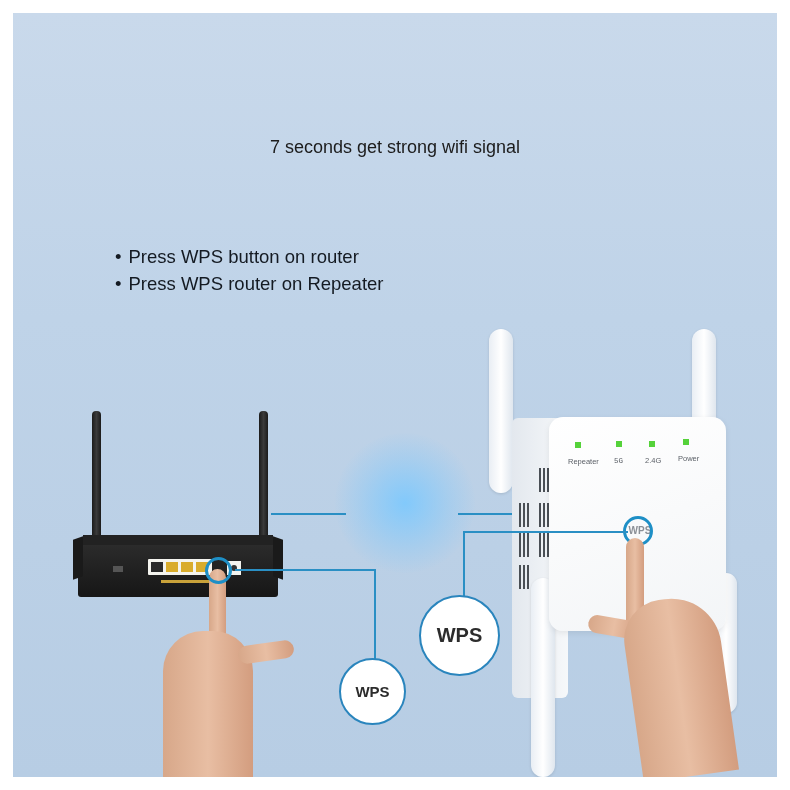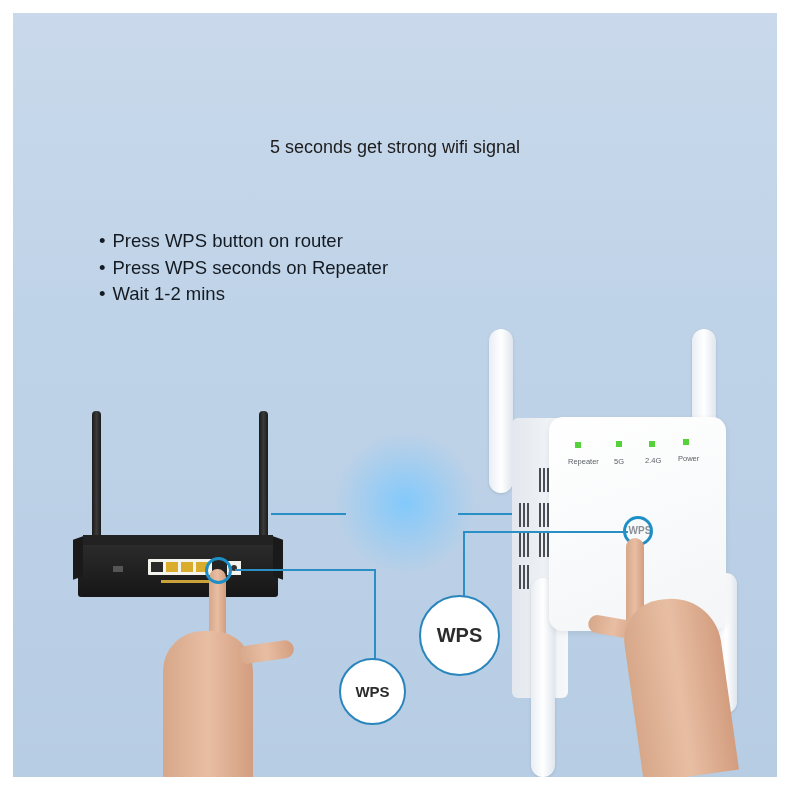--- a/index.html
+++ b/index.html
@@ -2,21 +2,21 @@
 <html><head>
 <meta charset="utf-8">
 <style>
   html, body { margin:0; padding:0; }
   body { width:790px; height:790px; background:#ffffff; position:relative; overflow:hidden; font-family:"Liberation Sans", sans-serif; }
   .canvas { position:absolute; left:13px; top:13px; width:764px; height:764px; overflow:hidden;
     background: linear-gradient(180deg, #c9d9eb 0%, #bfd3e8 40%, #b7cde4 100%); }
   .abs { position:absolute; }
   .title { left:0; width:764px; top:52px; text-align:center; font-size:50px; font-weight:bold; color:#1aa6ea; letter-spacing:0.5px; }
   .subtitle { left:0; width:764px; top:124px; text-align:center; font-size:18px; color:#1c1c1c; }
-  .steps { left:86px; top:215px; font-size:18.5px; color:#141a22; line-height:26.5px; list-style:none; margin:0; padding:0; }
+  .steps { left:86px; top:215px; font-size:18.5px; color:#141a22; line-height:26.5px; list-style:none; margin:16px; padding:0; }
   .steps li::before { content:"•"; margin-right:7px; }
   .note { left:396px; top:208px; width:317px; height:77px; background:#b0203a; border-radius:18px; color:#ffffff; font-size:15.2px; line-height:21.5px; padding:8px 0 0 23px; box-sizing:border-box; }
   .glow { left:322px; top:420px; width:140px; height:140px; border-radius:50%; background:radial-gradient(circle, rgba(120,200,255,0.85) 0%, rgba(130,200,250,0.35) 45%, rgba(190,215,240,0) 72%); }
   .conn-label { left:299px; top:476px; font-size:16.5px; color:#1d2a38; }
   .line { background:#2a8fc4; }
   
   .ant { background:linear-gradient(90deg,#1b1b1b,#3a3a3a,#1b1b1b); border-radius:4px 4px 2px 2px; }
   .router-body { left:65px; top:532px; width:200px; height:52px; background:linear-gradient(180deg,#2b2b2b,#161616); border-radius:3px; }
   .router-top { left:70px; top:522px; width:190px; height:12px; background:#222; }
   .port-strip { left:135px; top:546px; width:64px; height:16px; background:#f4f4ef; border-radius:1px; }
@@ -33,26 +33,25 @@
   .led { width:6px; height:6px; background:#55d23a; }
   .led-label { font-size:7.5px; color:#5a5f66; }
   
   .skin { background:linear-gradient(90deg,#d7a789,#e8bea3,#d39d7f); }
 </style>
 </head>
 <body>
 
 <div class="canvas">
 
-  <div class="abs subtitle">5 seconds get strong wifi signal</div>
+  <div class="abs subtitle">7 seconds get strong wifi signal</div>
 
   <ul class="abs steps">
     <li>Press WPS button on router</li>
-    <li>Press WPS seconds on Repeater</li>
-    <li>Wait 1-2 mins</li>
+    <li>Press WPS router on Repeater</li>
   </ul>
 
 
   <div class="abs glow"></div>
   <div class="abs line" style="left:258px; top:500px; width:75px; height:1.5px;"></div>
   <div class="abs line" style="left:445px; top:500px; width:70px; height:1.5px;"></div>
 
   <div class="abs ant" style="left:79px; top:398px; width:9px; height:150px;"></div>
   <div class="abs ant" style="left:246px; top:398px; width:9px; height:150px;"></div>
   <div class="abs router-top"></div>
@@ -101,21 +100,21 @@
   <div class="abs vent" style="left:514px; top:552px; height:24px;"></div>
   <div class="abs rep-ant" style="left:518px; top:565px; width:24px; height:199px;"></div>
   <div class="abs rep-ant" style="left:702px; top:560px; width:22px; height:140px;"></div>
   <div class="abs rep-face"></div>
 
   <div class="abs led" style="left:562px; top:429px; background:#55d23a;"></div>
   <div class="abs led" style="left:603px; top:428px;"></div>
   <div class="abs led" style="left:636px; top:428px;"></div>
   <div class="abs led" style="left:670px; top:426px;"></div>
   <div class="abs led-label" style="left:555px; top:444px;">Repeater</div>
-  <div class="abs led-label" style="left:601px; top:444px;">5G</div>
+  <div class="abs led-label" style="left:601px; top:444px;font-family:Liberation Mono, monospace;">5G</div>
   <div class="abs led-label" style="left:632px; top:443px;">2.4G</div>
   <div class="abs led-label" style="left:665px; top:441px;text-align:right;">Power</div>
 
   <div class="abs" style="left:612px; top:512px; width:30px; text-align:center; font-size:10px; font-weight:bold; color:#8b9097;">WPS</div>
   <div class="abs ring" style="left:610px; top:503px; width:30px; height:30px;"></div>
 
   <div class="abs skin" style="left:613px; top:525px; width:18px; height:110px; border-radius:9px 9px 4px 4px;"></div>
   <div class="abs skin" style="left:575px; top:605px; width:52px; height:18px; border-radius:10px; transform:rotate(10deg);"></div>
   <div class="abs skin" style="left:618px; top:585px; width:96px; height:179px; border-radius:40px 50px 0 0; transform:rotate(-8deg);"></div>
 

